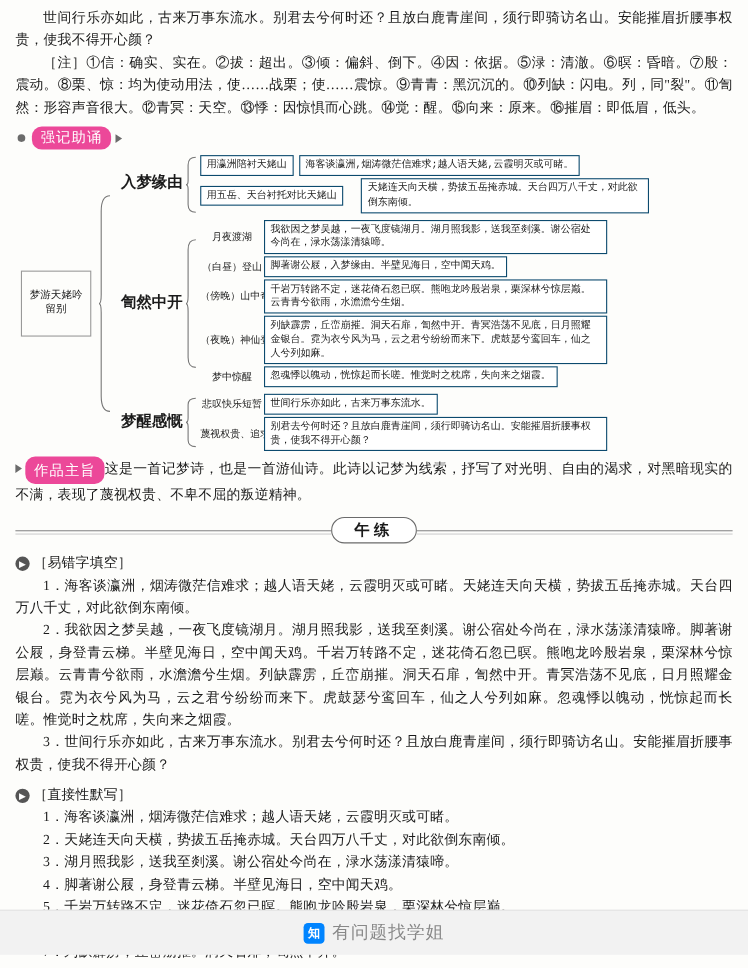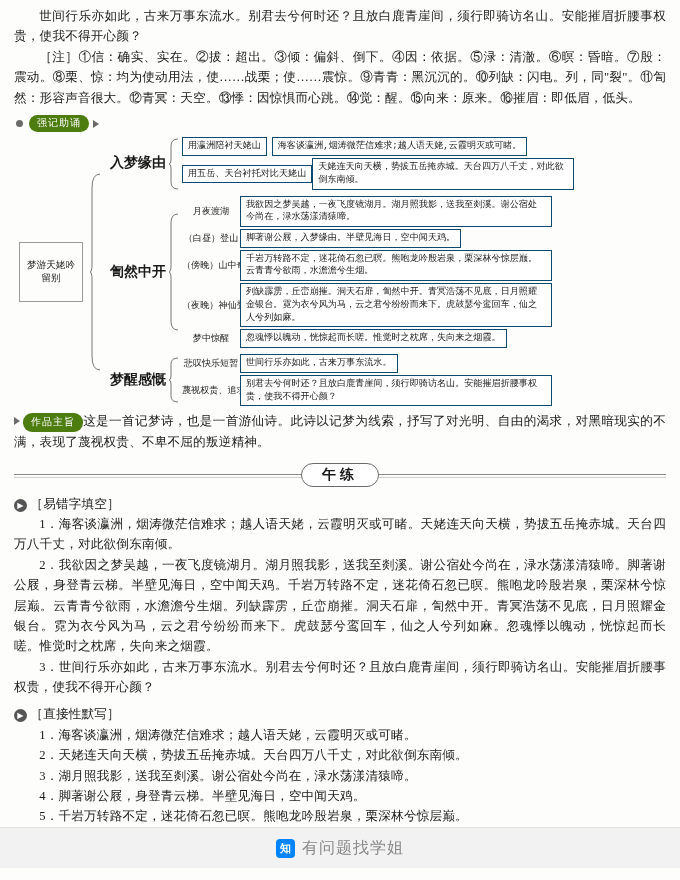--- a/index.html
+++ b/index.html
@@ -20,23 +20,23 @@
   .ptext{
     font-size:12.6px;
     line-height:1.62;
     text-align:justify;
     letter-spacing:0.2px;
   }
   .indent2{text-indent:2em;}
   
   .tag{
     display:inline-block;
-    background:#4d7c0f;
+    background:#ec4899;
     color:#fff;
-    font-size:10px;
+    font-size:13px;
     padding:1.5px 8px 2px 8px;
     border-radius:9px;
     letter-spacing:1px;
     vertical-align:middle;
     font-family:"Liberation Sans","DejaVu Sans",sans-serif;
   }
   .tagrow{margin:7px 0 3px 2px;display:flex;align-items:center;gap:4px;}
   .tri{
     width:0;height:0;
     border-left:6px solid #6b6b6b;
@@ -184,21 +184,21 @@
                 <path d="M9 1 Q2 1 2 8 L2 22 Q2 26 0 26 Q2 26 2 30 L2 44 Q2 51 9 51" fill="none" stroke="#777" stroke-width="1"></path>
               </svg>
           </div>
           <div class="lvl3 stack">
             <div class="itm">
               <span class="bx">用瀛洲陪衬天姥山</span>
               <span class="bx" style="margin-left:5px;">海客谈瀛洲,烟涛微茫信难求;越人语天姥,云霞明灭或可睹。</span>
             </div>
             <div class="itm">
               <span class="bx">用五岳、天台衬托对比天姥山</span>
-              <span class="bx" style="margin-left:0;max-width:250px;">天姥连天向天横，势拔五岳掩赤城。天台四万八千丈，对此欲倒东南倾。</span>
+              <span class="bx" style="margin-left:16px;max-width:250px;">天姥连天向天横，势拔五岳掩赤城。天台四万八千丈，对此欲倒东南倾。</span>
             </div>
           </div>
         </div>
 
         <div class="dgrow" style="margin-bottom:4px;">
           <div class="lvl2">訇然中开</div>
           <div class="bracecol">
             <svg width="10" height="118" viewBox="0 0 10 118">
                 <path d="M9 1 Q2 1 2 10 L2 52 Q2 59 0 59 Q2 59 2 66 L2 108 Q2 117 9 117" fill="none" stroke="#777" stroke-width="1"></path>
               </svg>

